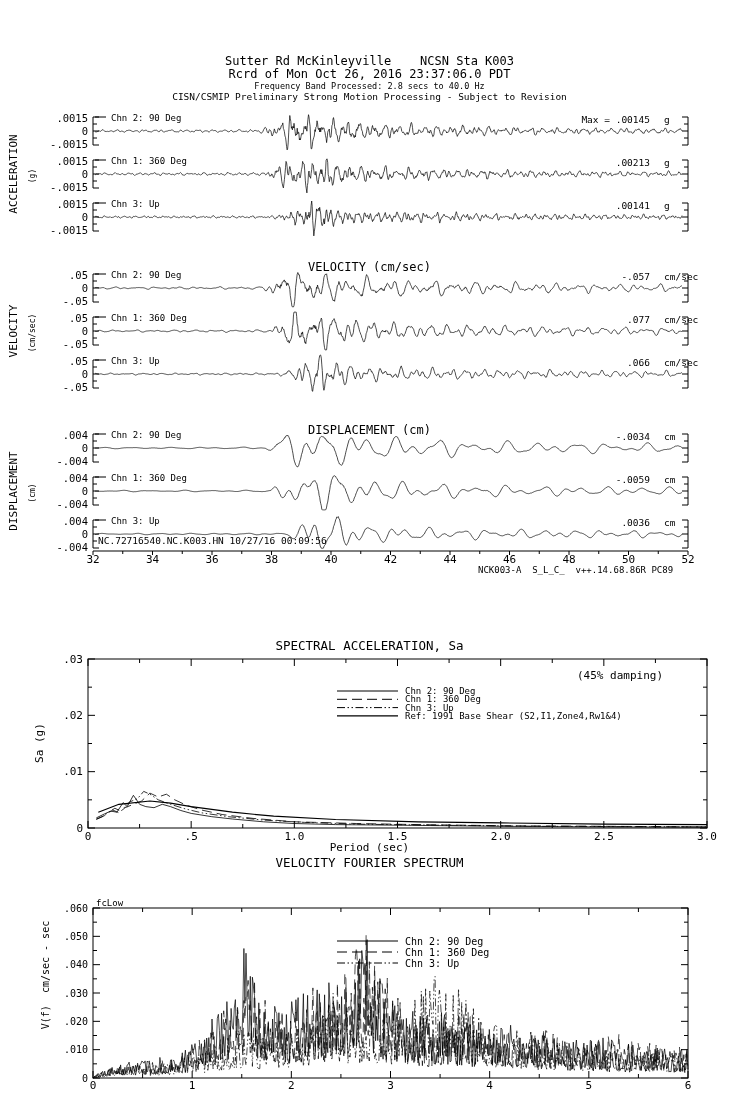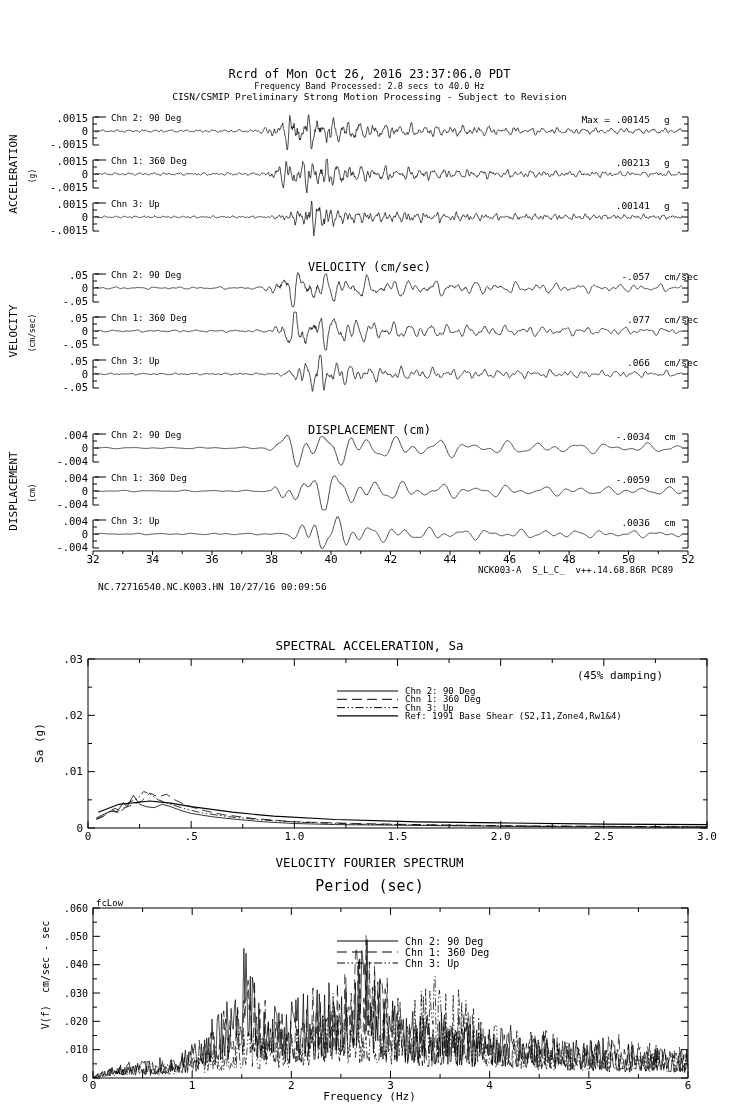--- a/index.html
+++ b/index.html
@@ -10,46 +10,46 @@
   .ctr{position:absolute;left:0;width:739px;text-align:center;white-space:pre}
   .vlab{position:absolute;white-space:pre;transform:translate(-50%,-50%) rotate(-90deg)}
   svg{position:absolute;left:0;top:0}
   svg text{font-family:"DejaVu Sans Mono",monospace;fill:#000}
 </style>
 </head>
 <body>
 
 <div id="page">
 
+  <div class="ctr" style="top:55px;font-size:12px">Sutter Rd McKinleyville    NCSN Sta K003</div>
   <div class="ctr" style="top:68px;font-size:12px">Rcrd of Mon Oct 26, 2016 23:37:06.0 PDT</div>
   <div class="ctr" style="top:82px;font-size:8.5px">Frequency Band Processed: 2.8 secs to 40.0 Hz</div>
   <div class="ctr" style="top:92px;font-size:9.5px">CISN/CSMIP Preliminary Strong Motion Processing - Subject to Revision</div>
 
   <div class="ctr" style="top:261px;font-size:12px">VELOCITY (cm/sec)</div>
   <div class="ctr" style="top:424px;font-size:12px">DISPLACEMENT (cm)</div>
 
   <div class="vlab" style="left:14px;top:174px;font-size:11px">ACCELERATION</div>
   <div class="vlab" style="left:33px;top:176px;font-size:8px">(g)</div>
   <div class="vlab" style="left:14px;top:331px;font-size:11px">VELOCITY</div>
   <div class="vlab" style="left:33px;top:333px;font-size:8px">(cm/sec)</div>
   <div class="vlab" style="left:14px;top:491px;font-size:11px">DISPLACEMENT</div>
   <div class="vlab" style="left:33px;top:493px;font-size:8px">(cm)</div>
 
-  <div class="abs" style="left:98px;top:582px;font-size:9.5px">NC.72716540.NC.K003.HN 10/27/16 00:09:56</div>
+  <div class="abs" style="left:98px;top:536px;font-size:9.5px">NC.72716540.NC.K003.HN 10/27/16 00:09:56</div>
   <div class="abs" style="left:478px;top:565px;font-size:9px">NCK003-A  S_L_C_  v++.14.68.86R PC89</div>
 
   <div class="ctr" style="top:639px;font-size:12.5px">SPECTRAL ACCELERATION, Sa</div>
   <div class="abs" style="left:577px;top:670px;font-size:11px">(45% damping)</div>
   <div class="vlab" style="left:40px;top:743px;font-size:11px">Sa (g)</div>
-  <div class="ctr" style="top:878px;font-size:15px">Period (sec)</div>
+  <div class="ctr" style="top:842px;font-size:11px">Period (sec)</div>
 
   <div class="ctr" style="top:856px;font-size:12.5px">VELOCITY FOURIER SPECTRUM</div>
   <div class="abs" style="left:96px;top:898px;font-size:9px">fcLow</div>
   <div class="vlab" style="left:46px;top:975px;font-size:10px">V(f)  cm/sec - sec</div>
-  <div class="ctr" style="top:1091px;font-size:11px">Frequency (Hz)</div>
 
   <svg id="plot" width="739" height="1115" viewBox="0 0 739 1115">
       <line x1="93" y1="117" x2="93" y2="145" stroke="#000" stroke-width="1"></line>
       <line x1="688" y1="117" x2="688" y2="145" stroke="#000" stroke-width="1"></line>
       <line x1="93" y1="117" x2="99" y2="117" stroke="#000" stroke-width="1"></line>
       <line x1="682" y1="117" x2="688" y2="117" stroke="#000" stroke-width="1"></line>
       <line x1="93" y1="124" x2="97" y2="124" stroke="#000" stroke-width="1"></line>
       <line x1="684" y1="124" x2="688" y2="124" stroke="#000" stroke-width="1"></line>
       <line x1="93" y1="131" x2="99" y2="131" stroke="#000" stroke-width="1"></line>
       <line x1="682" y1="131" x2="688" y2="131" stroke="#000" stroke-width="1"></line>

